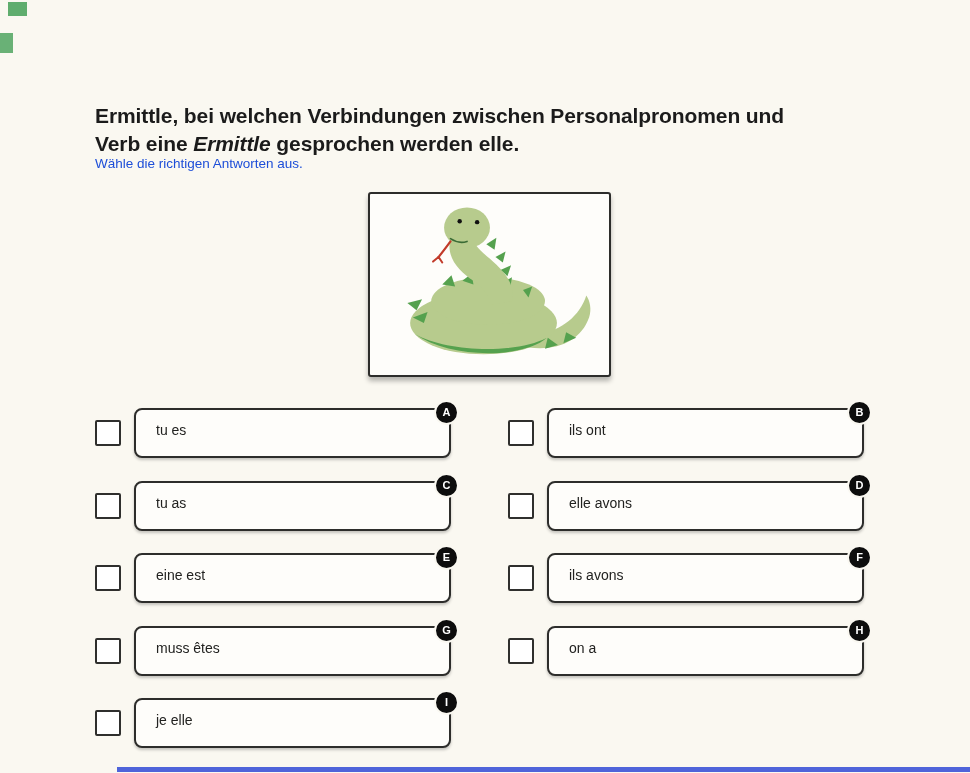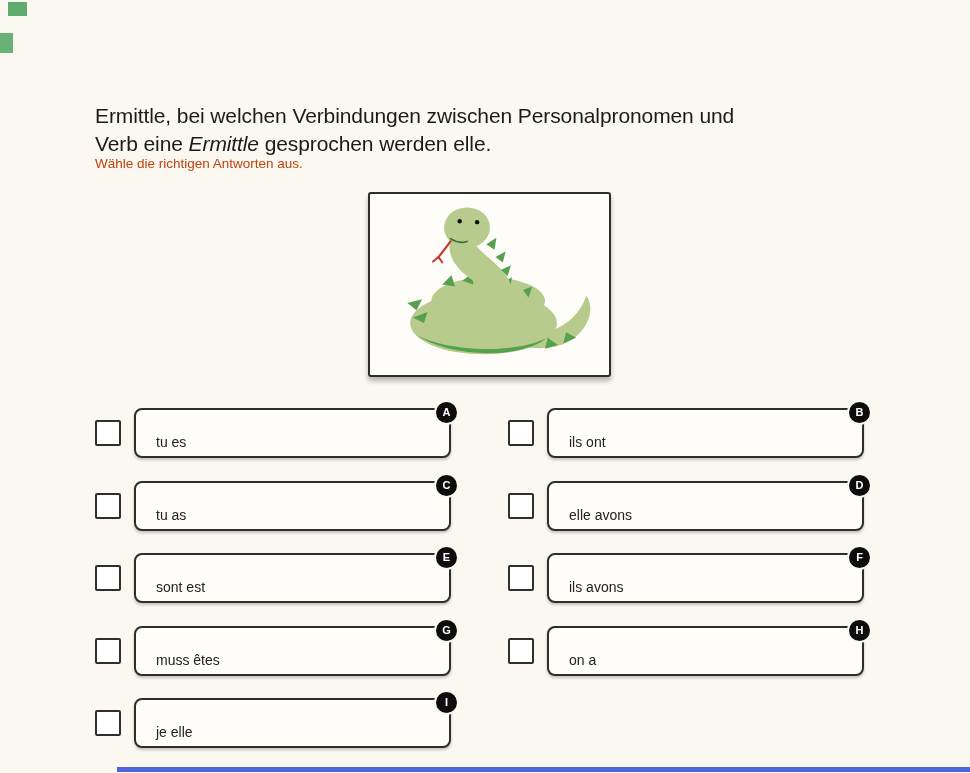--- a/index.html
+++ b/index.html
@@ -13,27 +13,27 @@
   .stage{position:absolute;inset:0;}
 
   
   .artifact{position:absolute;}
   .artifact.g1{left:8px;top:2px;width:19px;height:14px;background:var(--artifact-green,#45a058);opacity:.85;filter:blur(.5px);}
   .artifact.g2{left:0;top:33px;width:13px;height:20px;background:var(--artifact-green,#45a058);opacity:.8;filter:blur(.5px);}
   .artifact.blue-line{left:117px;top:767px;width:853px;height:5px;background:var(--artifact-blue,#3d55d8);opacity:.9;filter:blur(.4px);}
 
   .title{
     position:absolute;left:95px;top:88px;width:810px;
-    font-size:21px;font-weight:normal;line-height:1.33;
+    font-size:21px;font-weight:bold;line-height:1.33;
     letter-spacing:-0.1px;color:var(--text-primary,#1b1b1b);
   }
   .title .em{font-style:italic;}
   .subtitle{
     position:absolute;left:95px;top:156px;
-    font-size:13.5px;color:#c2410c;
+    font-size:13.5px;color:#1d4ed8;
   }
 
   .media-box{
     position:absolute;left:368px;top:192px;width:243px;height:185px;
     background:var(--surface,#ffffff);
     border:2px solid var(--box-border,#3a3a38);
     border-radius:3px;
     box-shadow:0 4px 5px rgba(0,0,0,.28);
     box-sizing:border-box;
     display:flex;align-items:center;justify-content:center;
@@ -48,21 +48,21 @@
   }
   .answer-box{
     position:relative;width:317px;height:50px;
     background:var(--surface,#fefdfa);
     border:2px solid var(--box-border,#2d2d2b);
     border-radius:8px;box-sizing:border-box;
     box-shadow:0 2px 3px rgba(0,0,0,.22);
     cursor:pointer;
   }
   .answer-label{
-    position:absolute;left:20px;top:24px;
+    position:absolute;left:20px;top:12px;
     font-size:14px;color:#222220;
   }
   .badge{
     position:absolute;top:-10px;right:-10px;
     width:21px;height:21px;border-radius:50%;
     background:var(--badge-bg,#0d0d0d);
     color:var(--badge-text,#ffffff);
     border:2px solid var(--background,#faf8f1);
     display:flex;align-items:center;justify-content:center;
     font-size:11px;font-weight:bold;line-height:1;
@@ -146,21 +146,21 @@
     <span class="checkbox"></span>
     <div class="answer-box">
       <span class="answer-label">elle avons</span>
       <span class="badge">D</span>
     </div>
   </div>
 
   <div class="option" style="left:95px;top:553px;">
     <span class="checkbox"></span>
     <div class="answer-box">
-      <span class="answer-label">sont est</span>
+      <span class="answer-label">eine est</span>
       <span class="badge">E</span>
     </div>
   </div>
 
   <div class="option" style="left:508px;top:553px;">
     <span class="checkbox"></span>
     <div class="answer-box">
       <span class="answer-label">ils avons</span>
       <span class="badge">F</span>
     </div>

